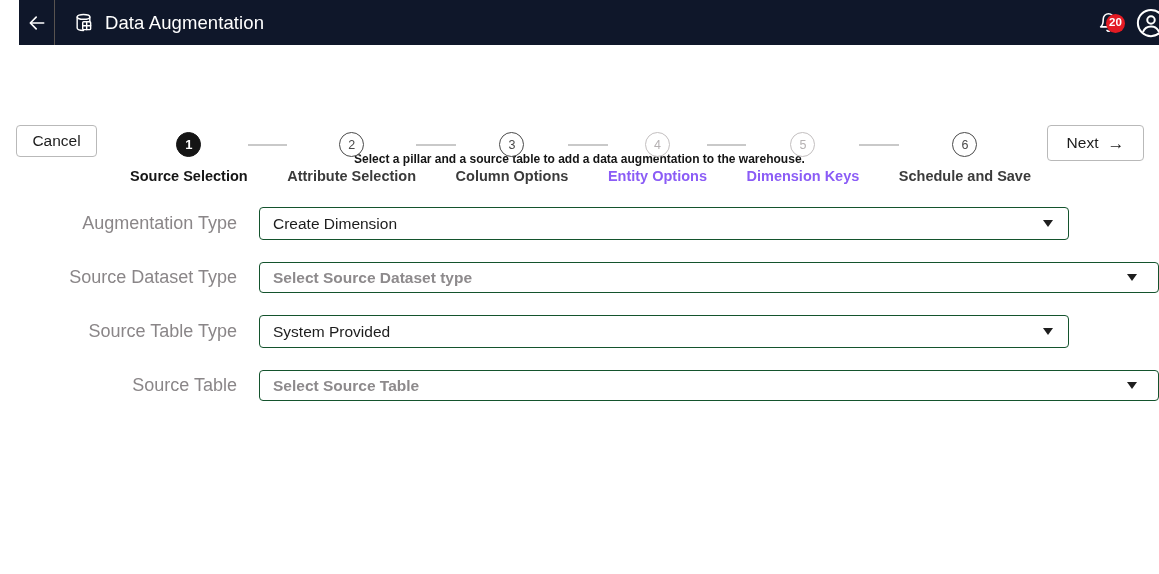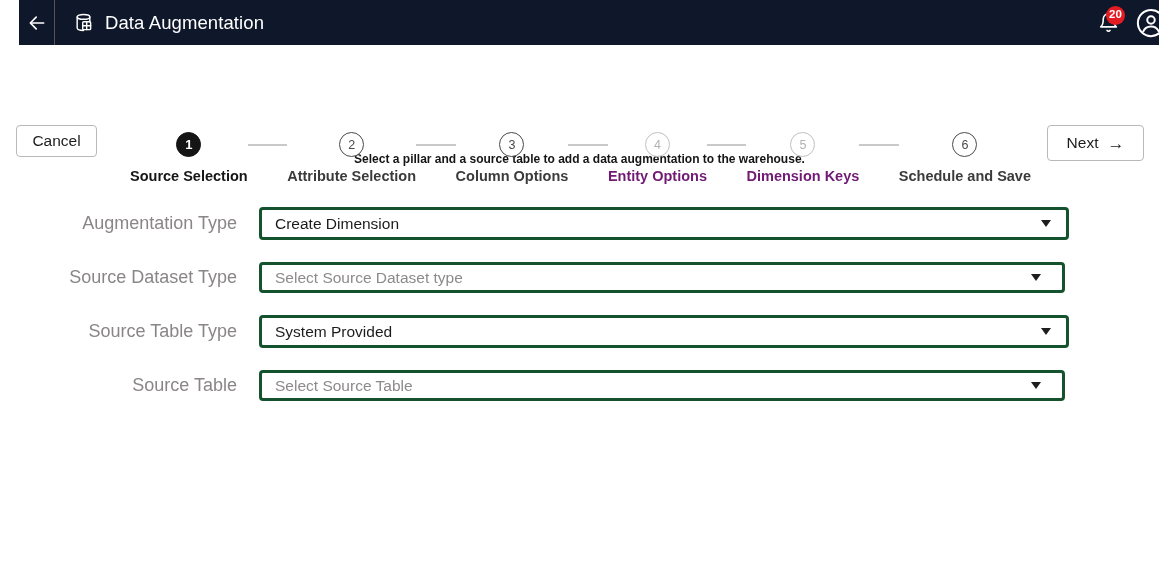--- a/index.html
+++ b/index.html
@@ -61,21 +61,21 @@
     height: 34px;
     display: flex;
     align-items: center;
     justify-content: center;
     color: #ffffff;
     cursor: pointer;
   }
   .bell-badge {
     position: absolute;
     left: 15px;
-    top: 0;
+    top: 8px;
     min-width: 19px;
     height: 19px;
     padding: 0 3px;
     border-radius: 10px;
     background: #e31b23;
     color: #ffffff;
     font-size: 11.5px;
     font-weight: bold;
     display: flex;
     align-items: center;
@@ -172,21 +172,21 @@
     color: #b5b1b2;
   }
   .step-label {
     margin-top: 11px;
     font-size: 14.5px;
     font-weight: bold;
     white-space: nowrap;
   }
   .step.active .step-label { color: #151515; }
   .step.done   .step-label { color: #3b3b3b; }
-  .step.todo   .step-label { color: #701a75; }
+  .step.todo   .step-label { color: #8b5cf6; }
 
   .connector {
     flex: 1 1 auto;
     height: 1.6px;
     background: #c9c9c9;
     margin-top: 12px;
     min-width: 20px;
   }
 
   
@@ -212,21 +212,21 @@
     width: 259px;
     text-align: right;
     padding-right: 22px;
     font-size: 18px;
     color: #8a8688;
     white-space: nowrap;
   }
   .select {
     position: relative;
     background: #ffffff;
-    border: 3px solid #14532d;
+    border: 1px solid #14532d;
     border-radius: 4px;
     display: flex;
     align-items: center;
     cursor: pointer;
   }
   .select .value {
     padding-left: 13px;
     font-size: 15.5px;
     white-space: nowrap;
     overflow: hidden;
@@ -242,22 +242,23 @@
   
   .select.filled {
     width: 810px;
     height: 33px;
   }
   .select.filled .value { color: #1c1c1c; }
   .select.filled .caret { right: 15px; }
 
   
   .select.placeholder {
-    width: 806px;
+    width: 900px;
     height: 31px;
+    font-weight: bold;
   }
   .select.placeholder .value { color: #8d8a8c; }
   .select.placeholder .caret { right: 21px; }
 
   .row-1 .select { margin-left: 0; }
 </style>
 </head>
 <body>
 
 <div class="topbar">

